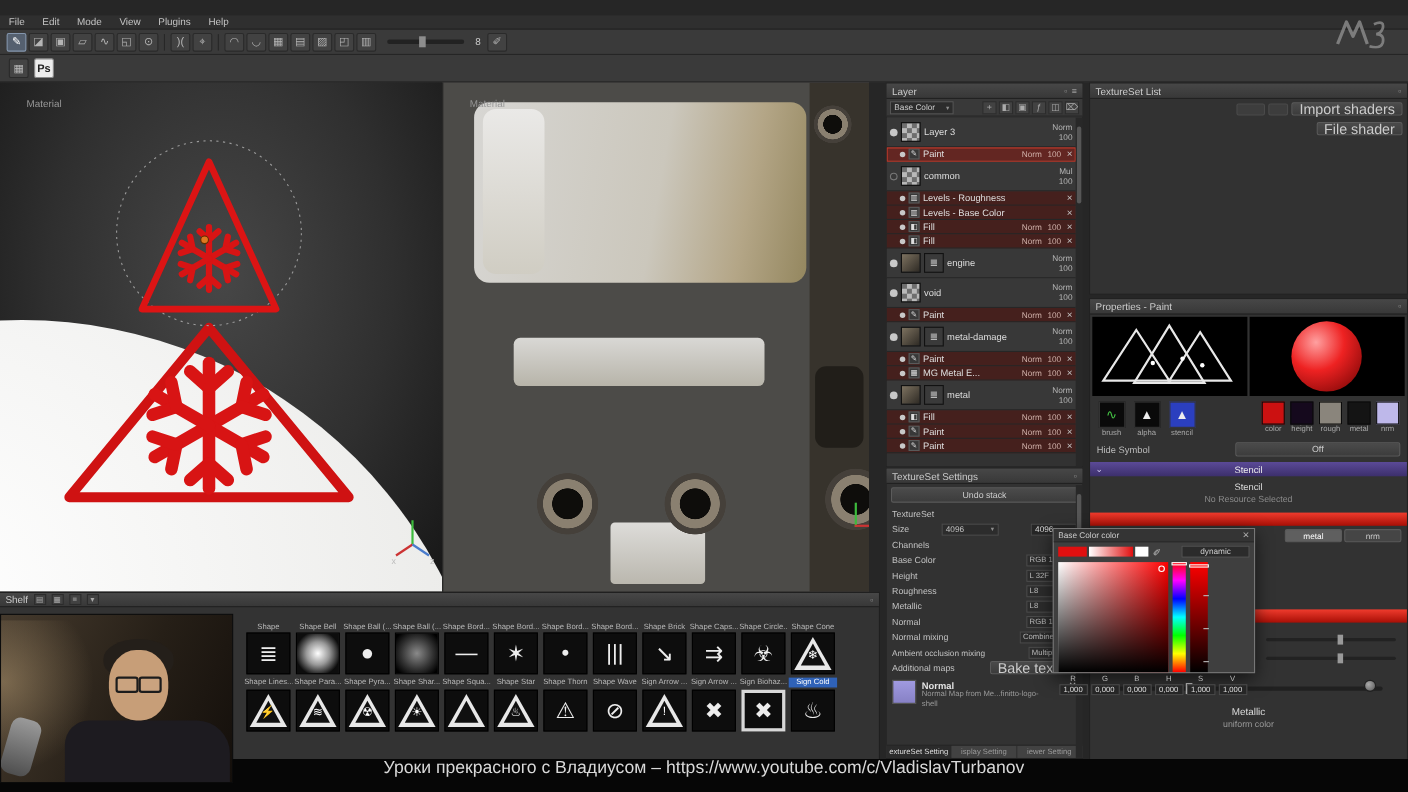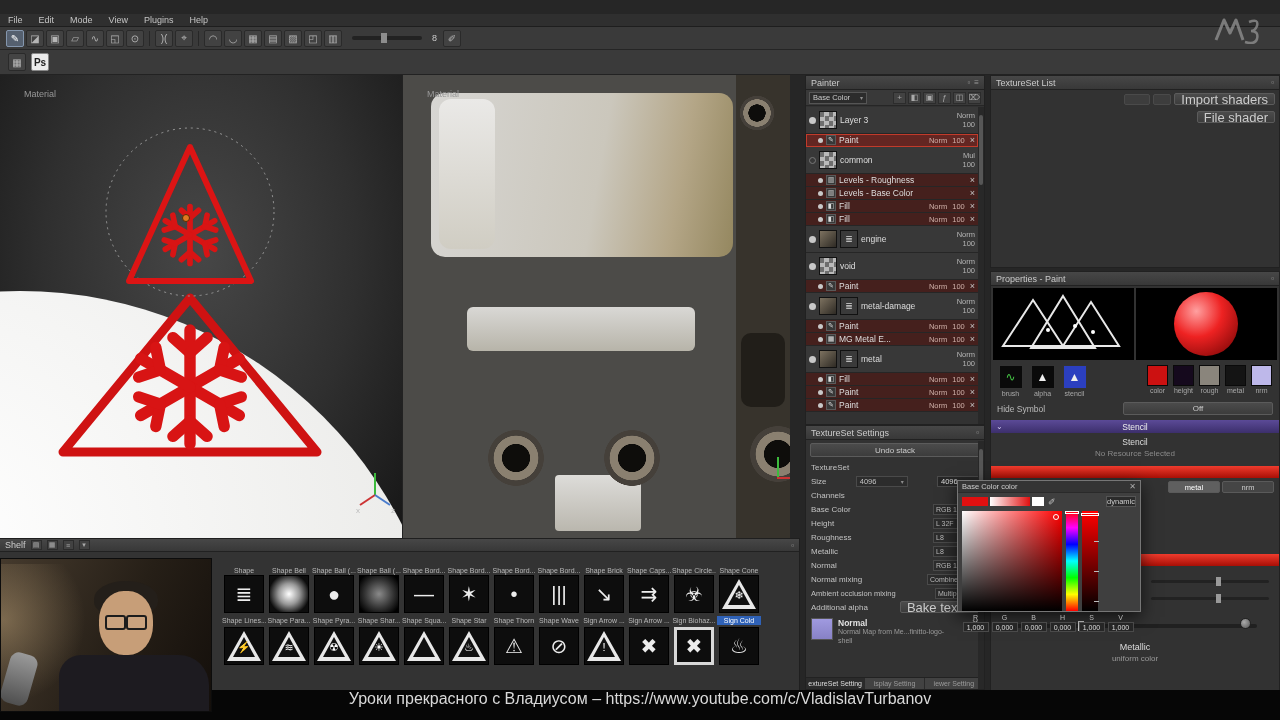--- a/index.html
+++ b/index.html
@@ -166,21 +166,21 @@
 #picker{position:absolute;left:957px;top:480px;width:184px;height:132px;background:#3f3f3f;
   border:1px solid #767676;box-shadow:0 5px 16px rgba(0,0,0,.65);z-index:50}
 .picker-head{height:12px;background:#343434;font-size:7.5px;color:#ccc;display:flex;
   align-items:center;padding:0 4px;border-bottom:1px solid #2a2a2a}
 .picker-close{margin-left:auto;font-size:8px;color:#aaa}
 .picker-toprow{display:flex;align-items:center;gap:2px;padding:3px 4px}
 .pswatch-red{width:26px;height:9px;background:#e01010}
 .pswatch-grad{width:40px;height:9px;background:linear-gradient(to right,#fff,#e01010)}
 .pswatch-white{width:12px;height:9px;background:#fff}
 .eyedrop{font-size:9px;color:#bbb;margin-left:2px}
-.dynamic-btn{margin-left:auto;height:11px;padding:0 0;background:#2b2b2b;border:1px solid #555;
+.dynamic-btn{margin-left:auto;height:11px;padding:0 16px;background:#2b2b2b;border:1px solid #555;
   font-size:7.5px;color:#ccc;display:flex;align-items:center}
 .picker-main{display:flex;gap:4px;padding:1px 4px 0}
 .sv-square{width:100px;height:100px;position:relative;
   background:linear-gradient(to top,#000,rgba(0,0,0,0)),linear-gradient(to right,#fff,#f00)}
 .sv-cursor{position:absolute;right:3px;top:3px;width:6px;height:6px;border:1px solid #fff;border-radius:50%}
 .hue-strip{width:12px;height:100px;position:relative;
   background:linear-gradient(to bottom,#f00,#f0f,#00f,#0ff,#0f0,#ff0,#f00)}
 .hue-cursor{position:absolute;left:-1px;top:0;width:14px;height:3px;border:1px solid #fff}
 .val-strip{width:16px;height:100px;position:relative;background:linear-gradient(to bottom,#f00,#000)}
 .val-cursor{position:absolute;left:-1px;top:2px;width:18px;height:3px;border:1px solid #fff}
@@ -342,21 +342,21 @@
     <div class="ring" style="left:190px;top:344px;width:78px;height:78px"></div>
     <div class="ring" style="left:336px;top:340px;width:78px;height:78px"></div>
     <div class="ring" style="left:330px;top:14px;width:48px;height:48px"></div>
     <div class="p2 v2-ax-y"></div>
     <div class="p2 v2-ax-x"></div>
     <span class="vp-label">Material</span>
   </div>
 
   <div id="layers-panel" class="panel">
     <div class="panel-head">
-      <span>Painter</span>
+      <span>Layer</span>
       <span class="phead-icons">
           <span>▫</span>
           <span>≡</span>
         </span>
     </div>
     <div class="layers-toolbar">
       <span class="blend-select">
         <span>Base Color</span>
           <span class="dd">▾</span>
       </span>
@@ -583,21 +583,21 @@
       </span>
     </div>
     <div class="tsrow">
       <span style="font-size:7.5px">Ambient occlusion mixing</span>
       <span class="fmt-box" style="width:44px">
         <span>Multiply</span>
           <span class="dd">▾</span>
       </span>
     </div>
     <div class="tsrow">
-      <span>Additional alpha</span>
+      <span>Additional maps</span>
       <span class="btn small-btn">Bake text...</span>
     </div>
     <div class="mesh-entry">
       <span class="mesh-swatch"></span>
       <span>
         <div class="mesh-name">Normal</div>
         <div class="mesh-desc">Normal Map from Me...finitto-logo-shell</div>
       </span>
       <span class="close-x" style="margin-left:auto">✕</span>
     </div>

